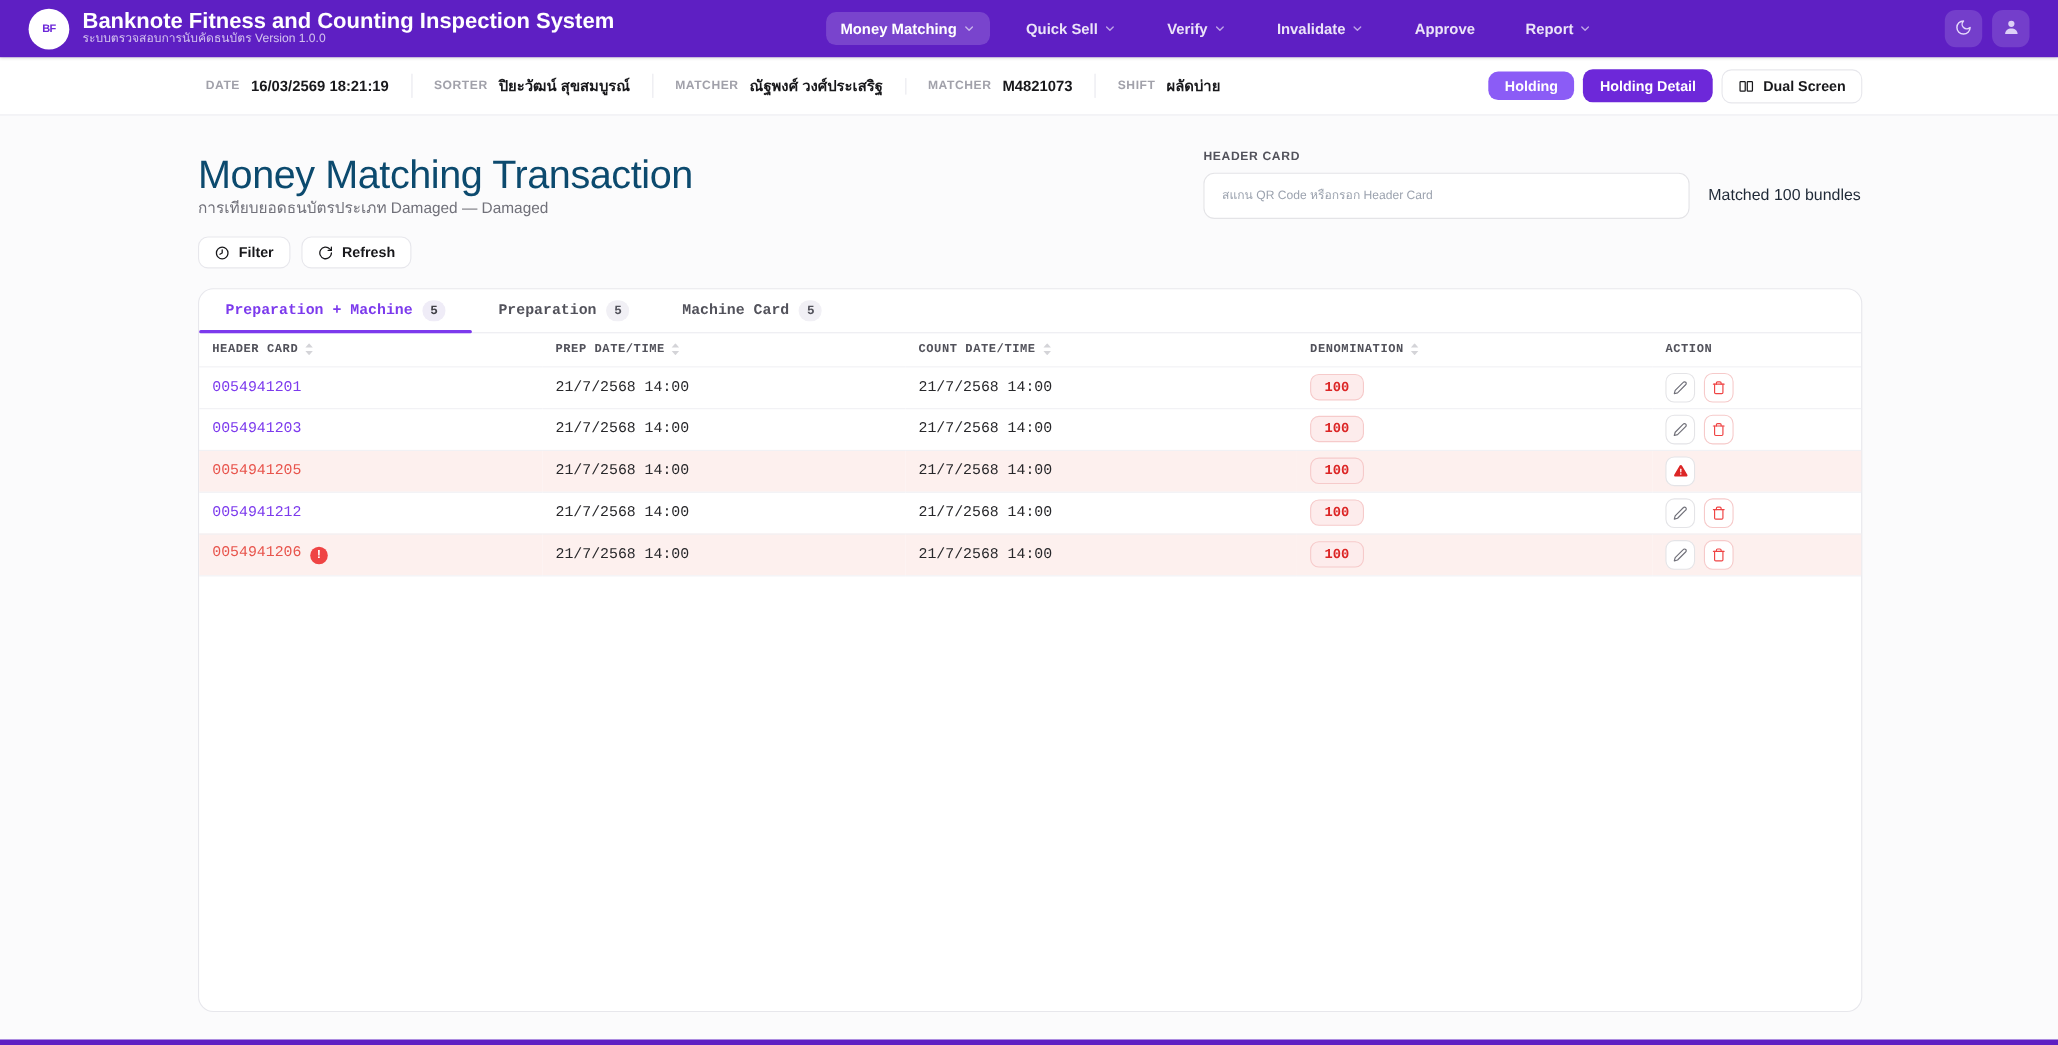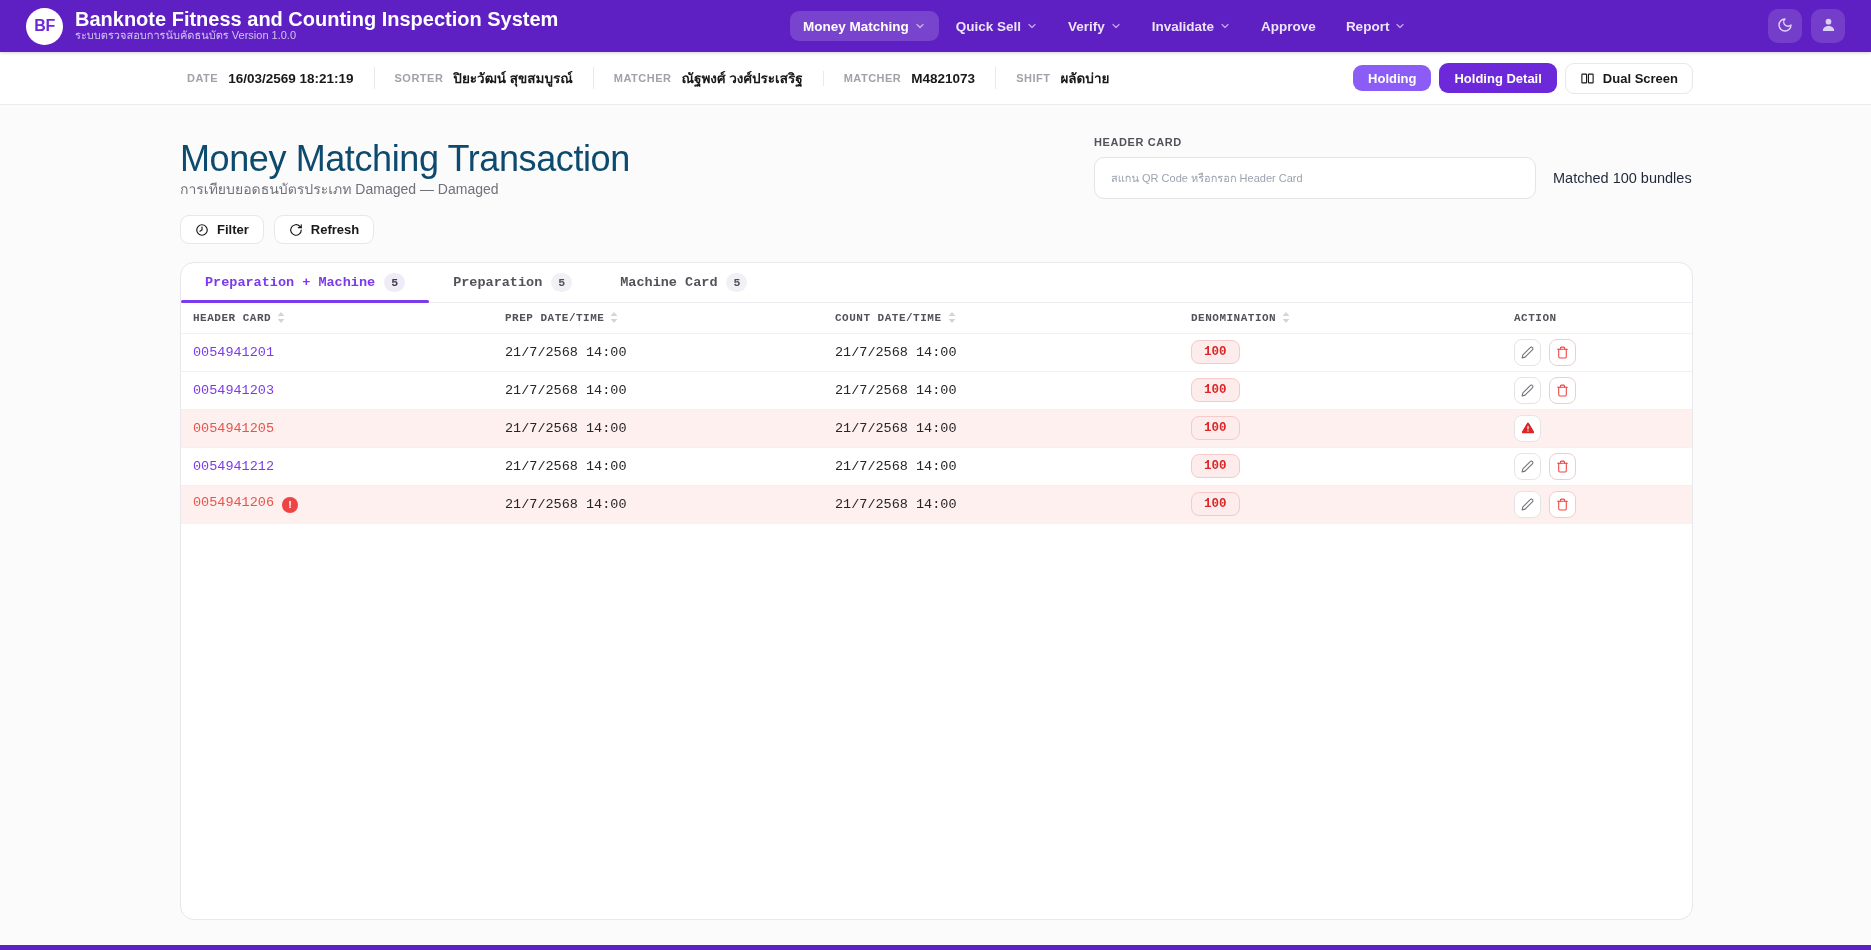--- a/index.html
+++ b/index.html
@@ -15,24 +15,24 @@
     --text-gray:#71717a;
     --label-gray:#a1a1aa;
   }
   *{box-sizing:border-box;margin:0;padding:0;}
   html,body{width:1871px;height:950px;overflow:hidden;}
   body{font-family:"Liberation Sans",sans-serif;background:#fbfbfc;position:relative;}
 
   
   .navbar{height:52px;background:var(--nav-purple);display:flex;align-items:center;padding:0 26px;position:relative;box-shadow:0 1px 3px rgba(0,0,0,.18);}
   .brand{display:flex;align-items:center;gap:12px;}
-  .brand-logo{width:37px;height:37px;border-radius:50%;background:#fff;color:var(--accent-dark);font-weight:800;font-size:16px;display:flex;align-items:center;justify-content:center;letter-spacing:-.5px;}
+  .brand-logo{width:37px;height:37px;border-radius:50%;background:#fff;color:var(--accent-dark);font-weight:800;font-size:10px;display:flex;align-items:center;justify-content:center;letter-spacing:-.5px;}
   .brand-text .brand-title{color:#fff;font-size:20px;font-weight:700;line-height:18px;}
   .brand-text .brand-sub{color:rgba(255,255,255,.72);font-size:11px;line-height:14px;}
-  .main-nav{position:absolute;left:790px;top:11px;height:30px;display:flex;align-items:center;gap:4px;}
+  .main-nav{position:absolute;left:751px;top:11px;height:30px;display:flex;align-items:center;gap:20px;}
   .nav-item{display:flex;align-items:center;gap:5px;padding:0 13px;height:30px;border-radius:9px;color:rgba(255,255,255,.88);font-size:13.5px;font-weight:600;cursor:pointer;white-space:nowrap;}
   .nav-item .chev{display:flex;color:rgba(255,255,255,.6);}
   .nav-item.active{background:rgba(255,255,255,.17);color:#fff;}
   .nav-icons{position:absolute;right:26px;top:9px;display:flex;gap:9px;}
   .icon-btn{width:34px;height:34px;border-radius:10px;background:rgba(255,255,255,.14);border:none;display:flex;align-items:center;justify-content:center;cursor:pointer;}
 
   
   .infobar{height:53px;background:#fff;border-bottom:1px solid #ececf0;display:flex;align-items:center;padding:0 178px 0 187px;}
   .session-fields{display:flex;align-items:center;}
   .field{display:flex;align-items:center;gap:10px;padding:0 20px;border-left:1px solid #e8e8ee;}

